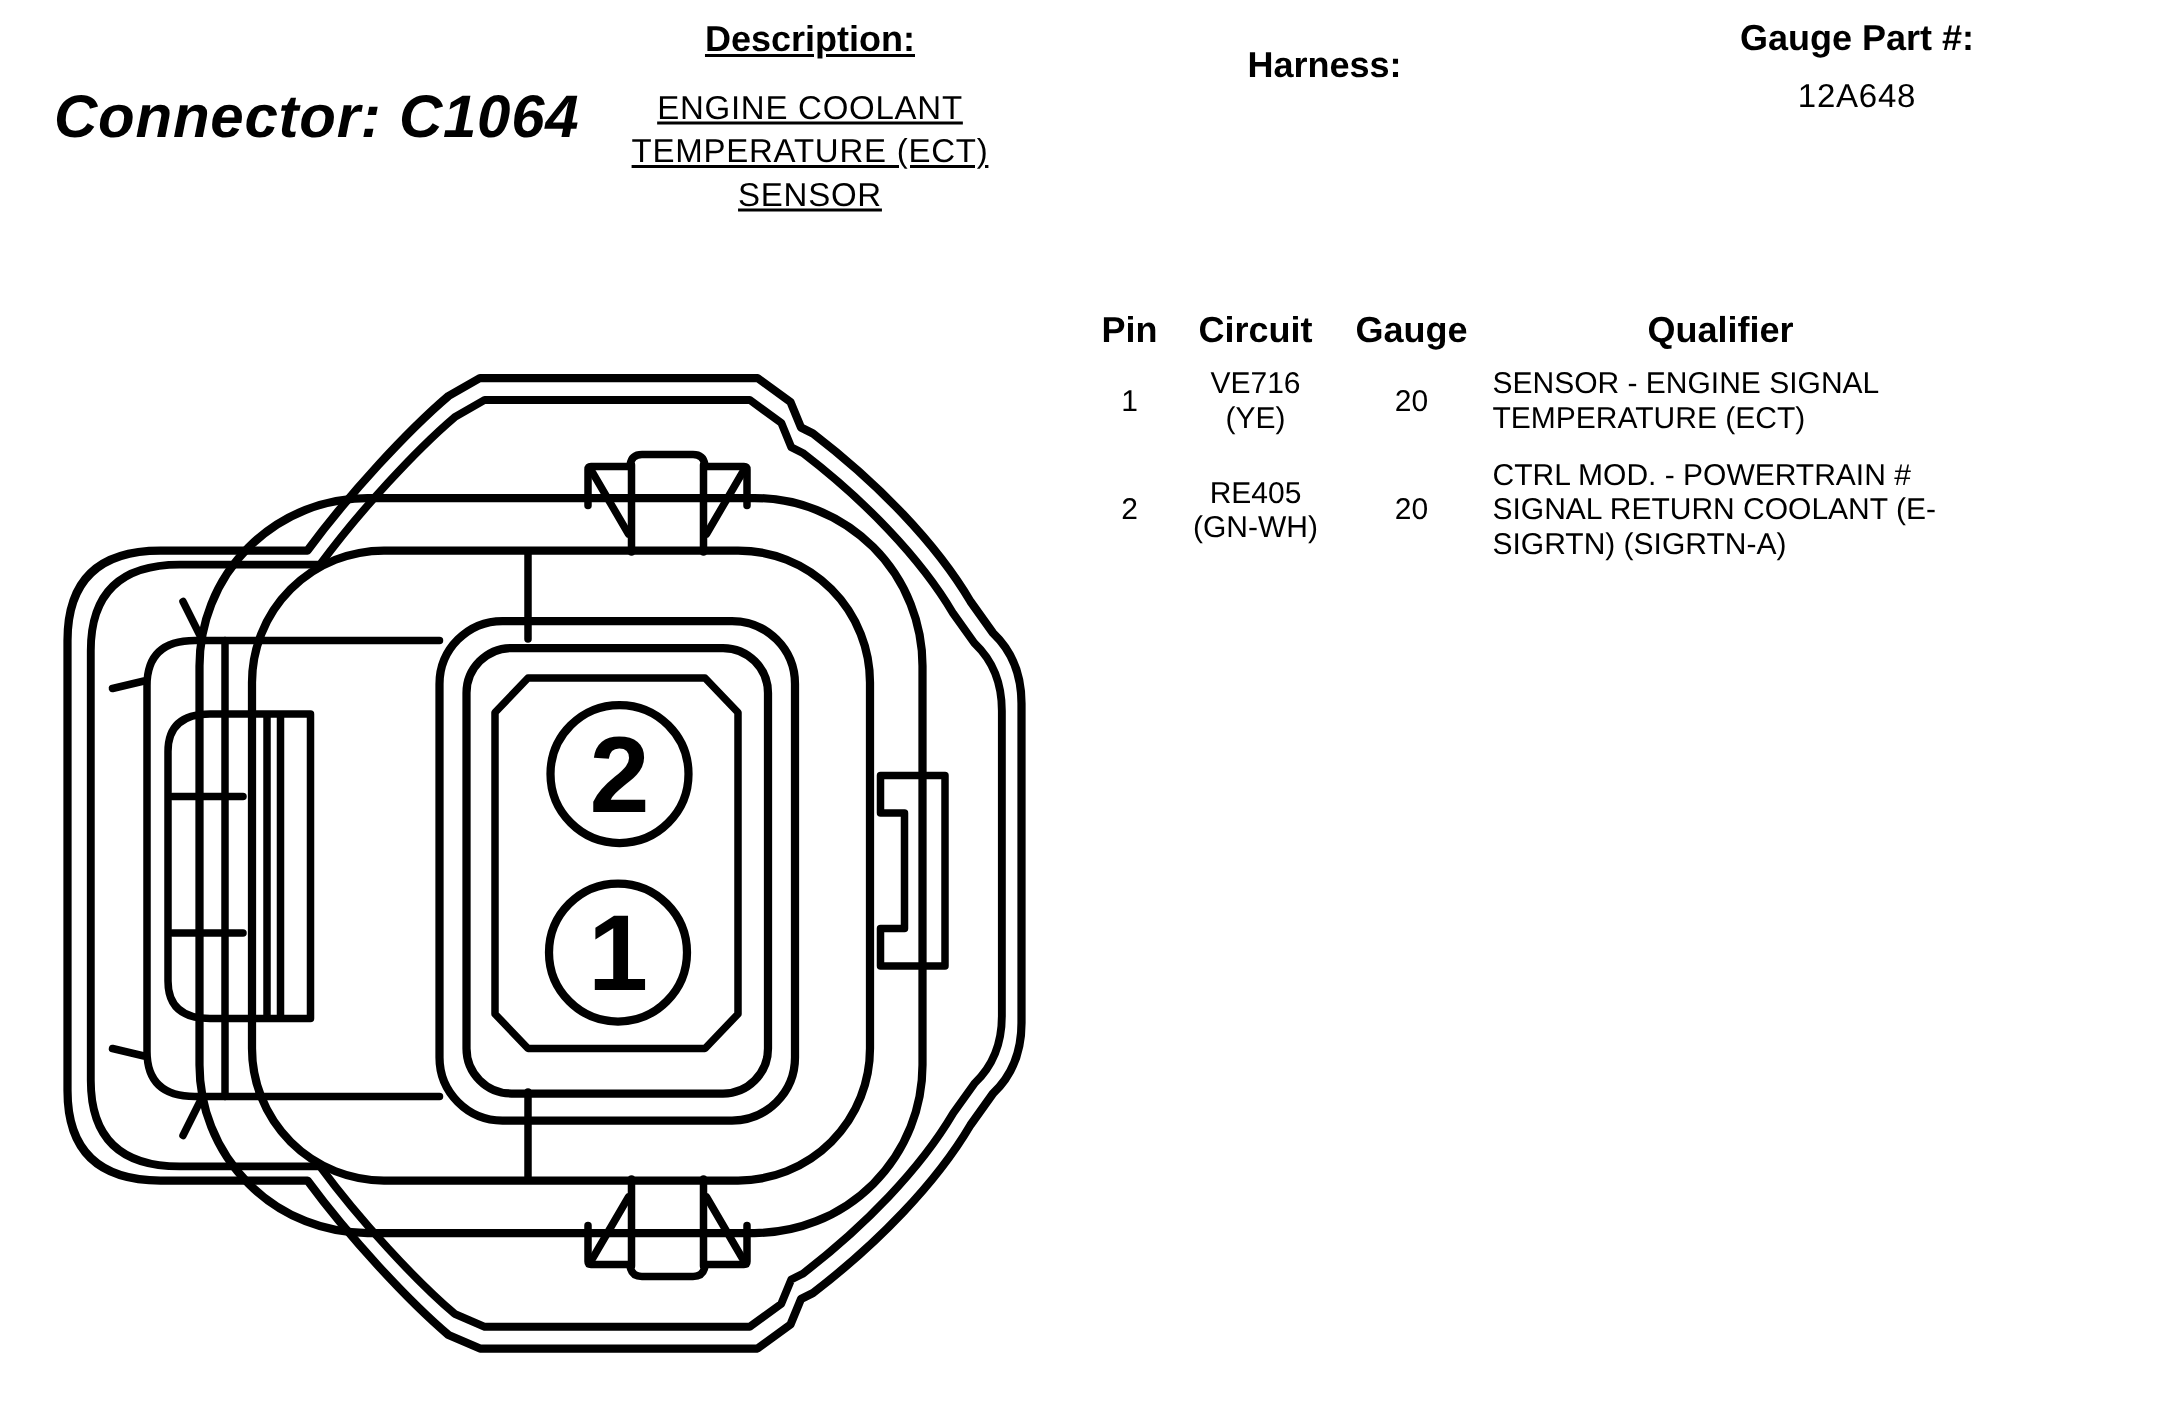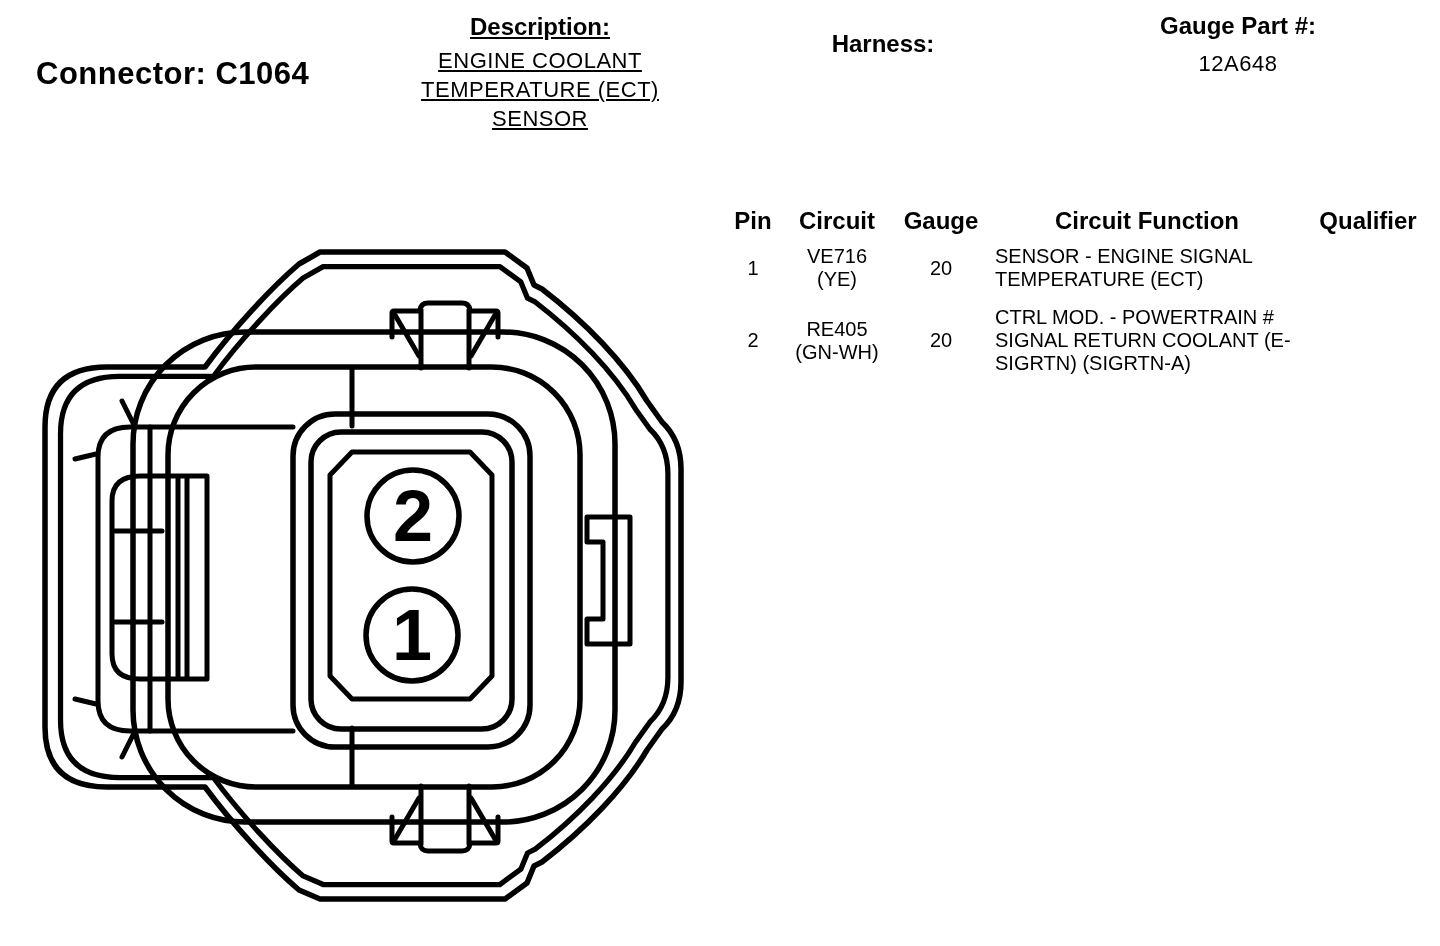--- a/index.html
+++ b/index.html
@@ -5,27 +5,27 @@
   html,body{margin:0;padding:0;}
   body{
     width:1440px;height:946px;position:relative;overflow:hidden;
     background:#ffffff;color:#000000;
     font-family:"Liberation Sans", sans-serif;
     -webkit-font-smoothing:antialiased;
   }
   .abs{position:absolute;}
   
   .connector-title{
-    left:36px;top:56px;font-size:31px;font-weight:bold;letter-spacing:0.5px;white-space:nowrap;
+    left:36px;top:56px;font-size:40px;font-weight:bold;letter-spacing:0.5px;white-space:nowrap;font-style:italic;
   }
   .hdr-block{text-align:center;}
   .hdr-label{font-size:24px;font-weight:bold;line-height:26px;}
   .hdr-value{font-size:22px;line-height:29px;letter-spacing:0.5px;}
   .desc-block{left:375px;top:14px;width:330px;text-decoration:underline;}
-  .desc-lines{margin-top:6px;}
+  .desc-lines{margin-top:17px;}
   .harness-block{left:783px;top:15px;width:200px;margin-top:16px;}
   .harness-block .hdr-value{margin-top:9px;}
   .basepart-block{left:1138px;top:13px;width:200px;}
   .basepart-block .hdr-value{margin-top:10px;}
   
   .pin-table{left:725px;top:206px;width:706px;}
   .pt-row{display:grid;grid-template-columns:56px 112px 96px 316px 126px;align-items:center;}
   .pt-head .pt-cell{font-size:24px;font-weight:bold;text-align:center;line-height:30px;}
   .pt-cell{font-size:20px;line-height:23px;text-align:center;}
   .pt-cell.fn{text-align:left;padding-left:6px;}
@@ -59,21 +59,20 @@
 <div class="abs hdr-block basepart-block">
   <div class="hdr-label">Gauge Part #:</div>
   <div class="hdr-value">12A648</div>
 </div>
 
 <div class="abs pin-table">
   <div class="pt-row pt-head">
     <div class="pt-cell">Pin</div>
     <div class="pt-cell">Circuit</div>
     <div class="pt-cell">Gauge</div>
-    <div class="pt-cell">Circuit Function</div>
     <div class="pt-cell">Qualifier</div>
   </div>
 
   <div class="pt-row pt-r1">
     <div class="pt-cell">1</div>
     <div class="pt-cell">
       <span class="ln">VE716</span>
       <span class="ln">(YE)</span>
     </div>
     <div class="pt-cell">20</div>

